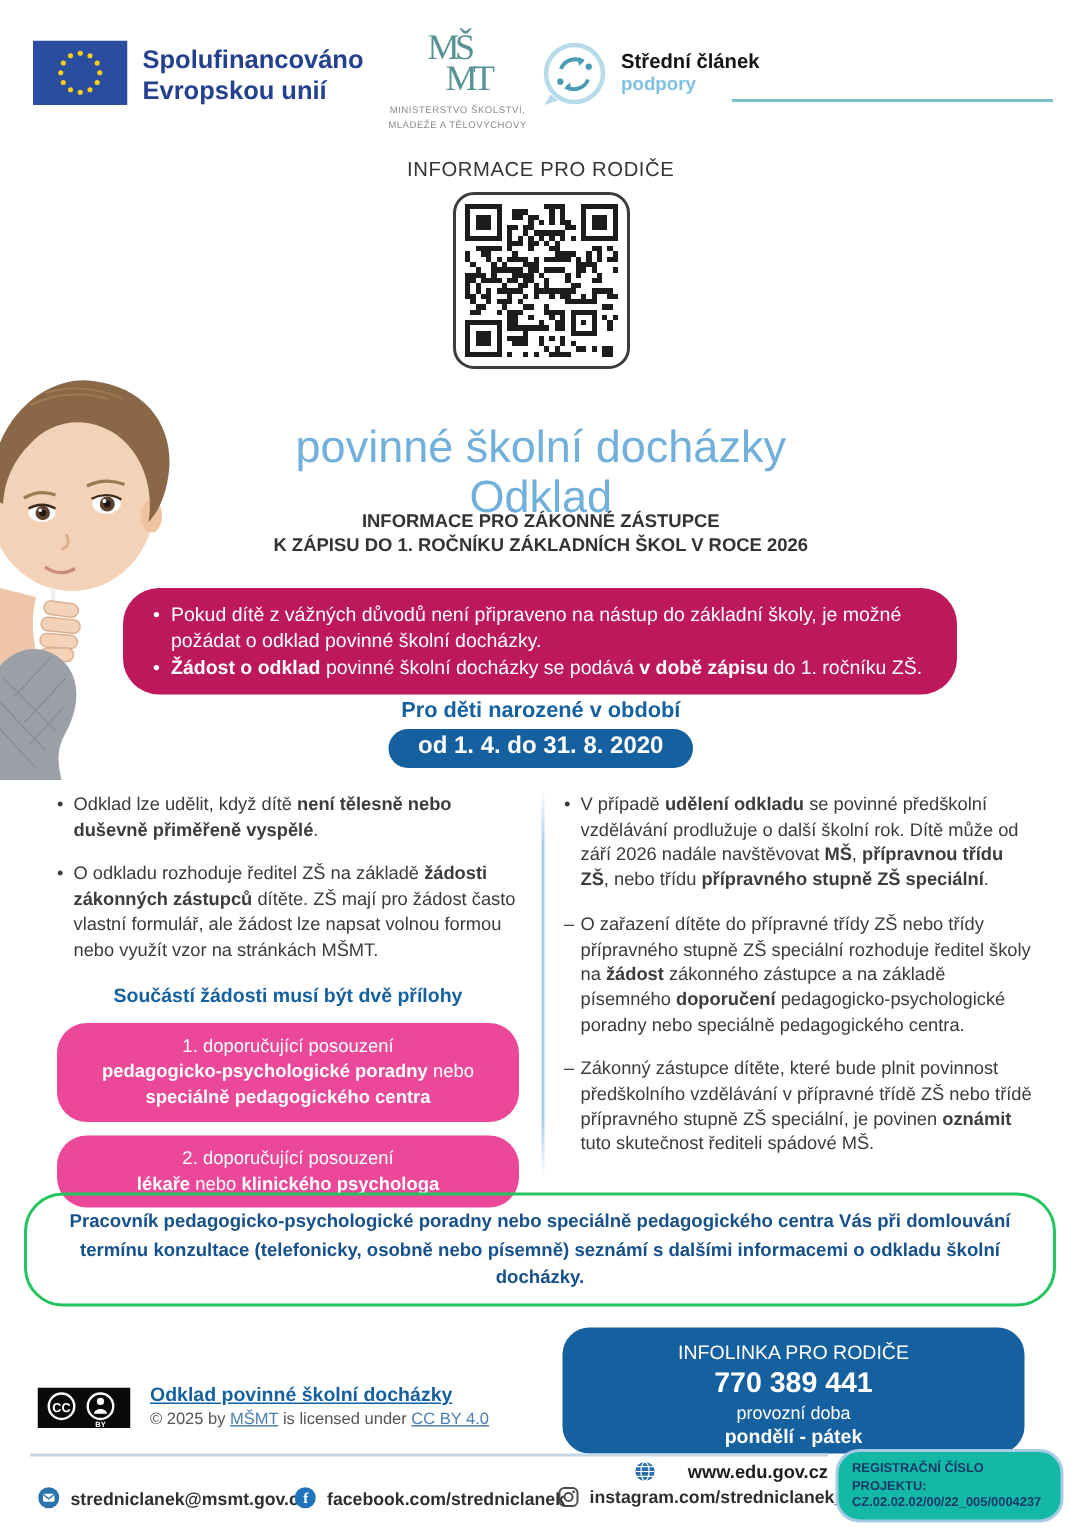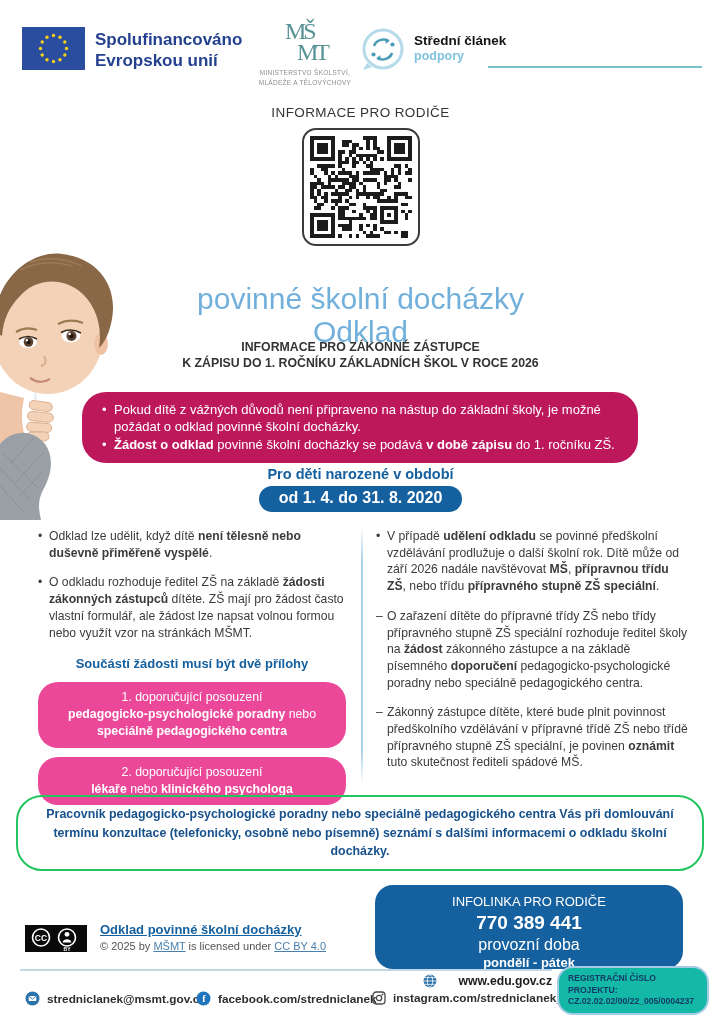--- a/index.html
+++ b/index.html
@@ -59,21 +59,21 @@
 
   
   .notice{left:16px;top:795px;width:688px;box-sizing:border-box;border:2px solid #22c55e;border-radius:26px;
           padding:8px 26px;text-align:center;font-weight:bold;font-size:12.4px;color:#17518c;line-height:1.5;}
 
   
   .infoline{left:375px;top:869px;width:308px;height:84px;box-sizing:border-box;background:#15609e;border-radius:18px;
             color:#fff;text-align:center;padding-top:9px;line-height:1.28;margin-top:16px;}
   .infoline .t1{font-size:13px;}
   .infoline .t2{font-size:19px;font-weight:bold;}
-  .infoline .t3{font-size:16px;}
+  .infoline .t3{font-size:12px;}
   .infoline .t4{font-size:13px;font-weight:bold;}
 
   
   .cc-badge{left:25px;top:925px;line-height:0;}
   .lic-title{left:100px;top:922px;font-size:13px;font-weight:bold;color:#15609e;text-decoration:underline;}
   .lic-line{left:100px;top:940px;font-size:11px;color:#555;}
   .u{text-decoration:underline;color:#4a7fae;}
 
   
   .foot-rule{left:20px;top:969px;width:532px;height:1.5px;background:#c3d7e4;}

